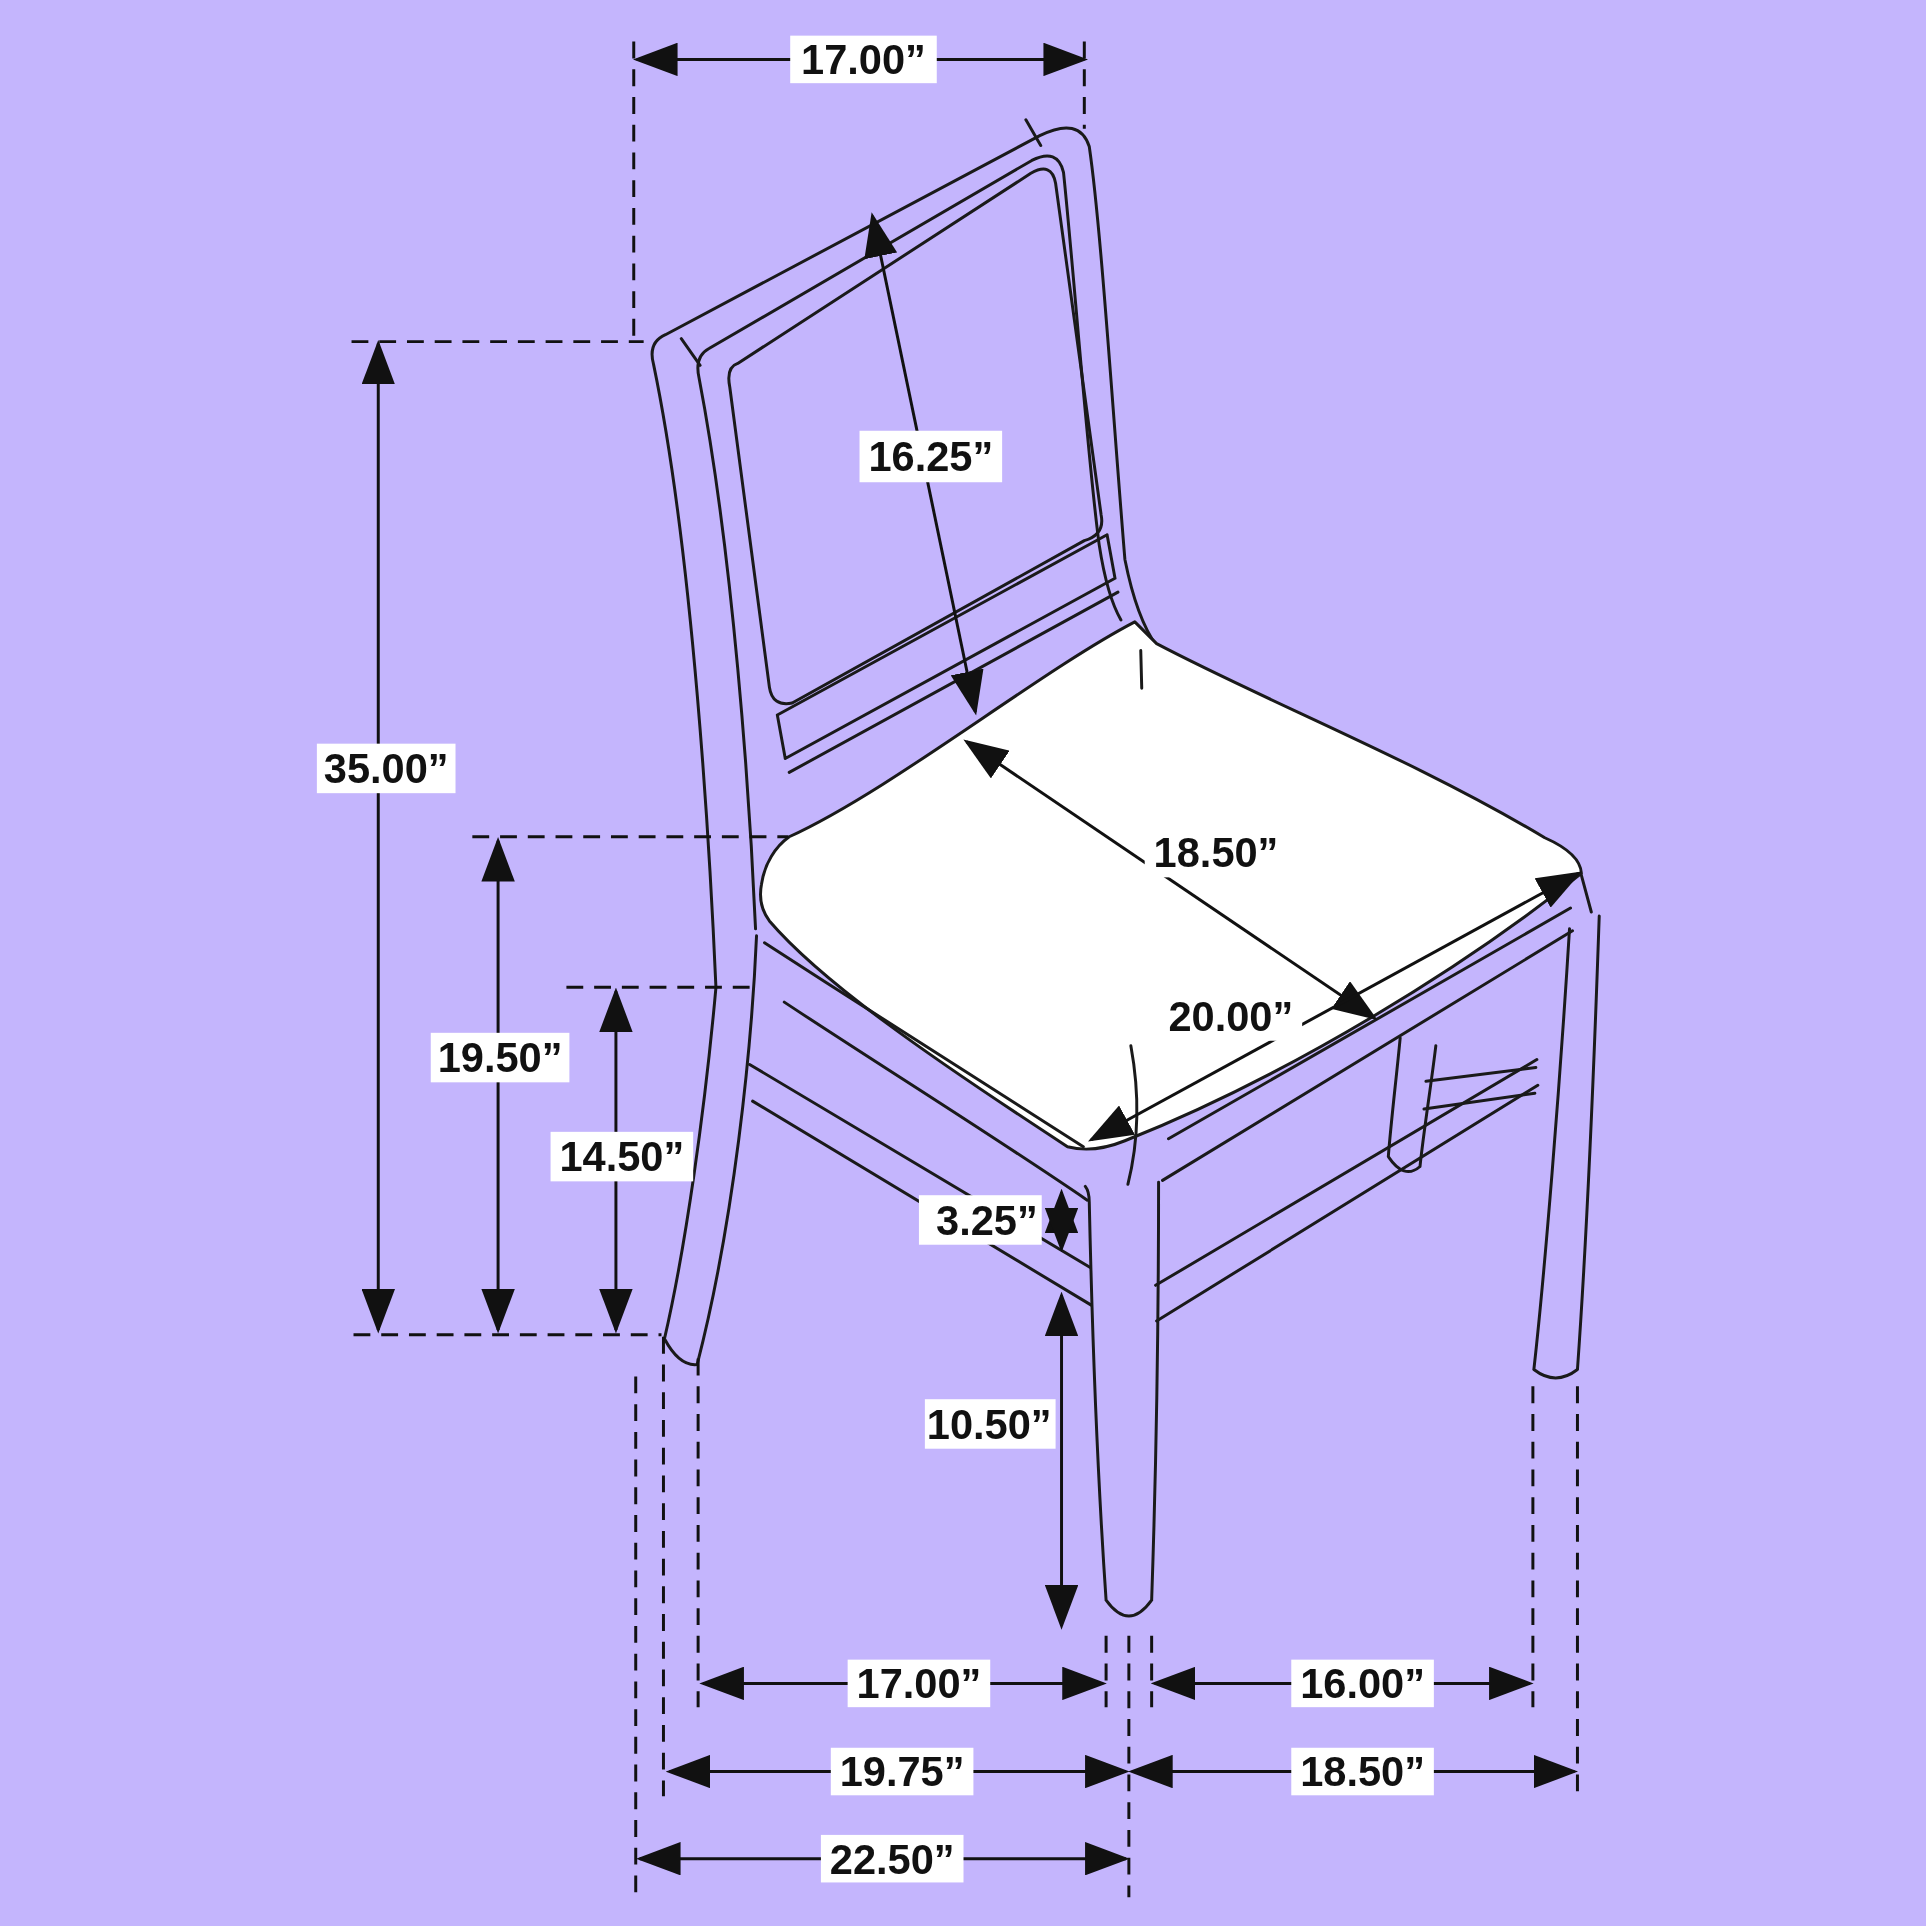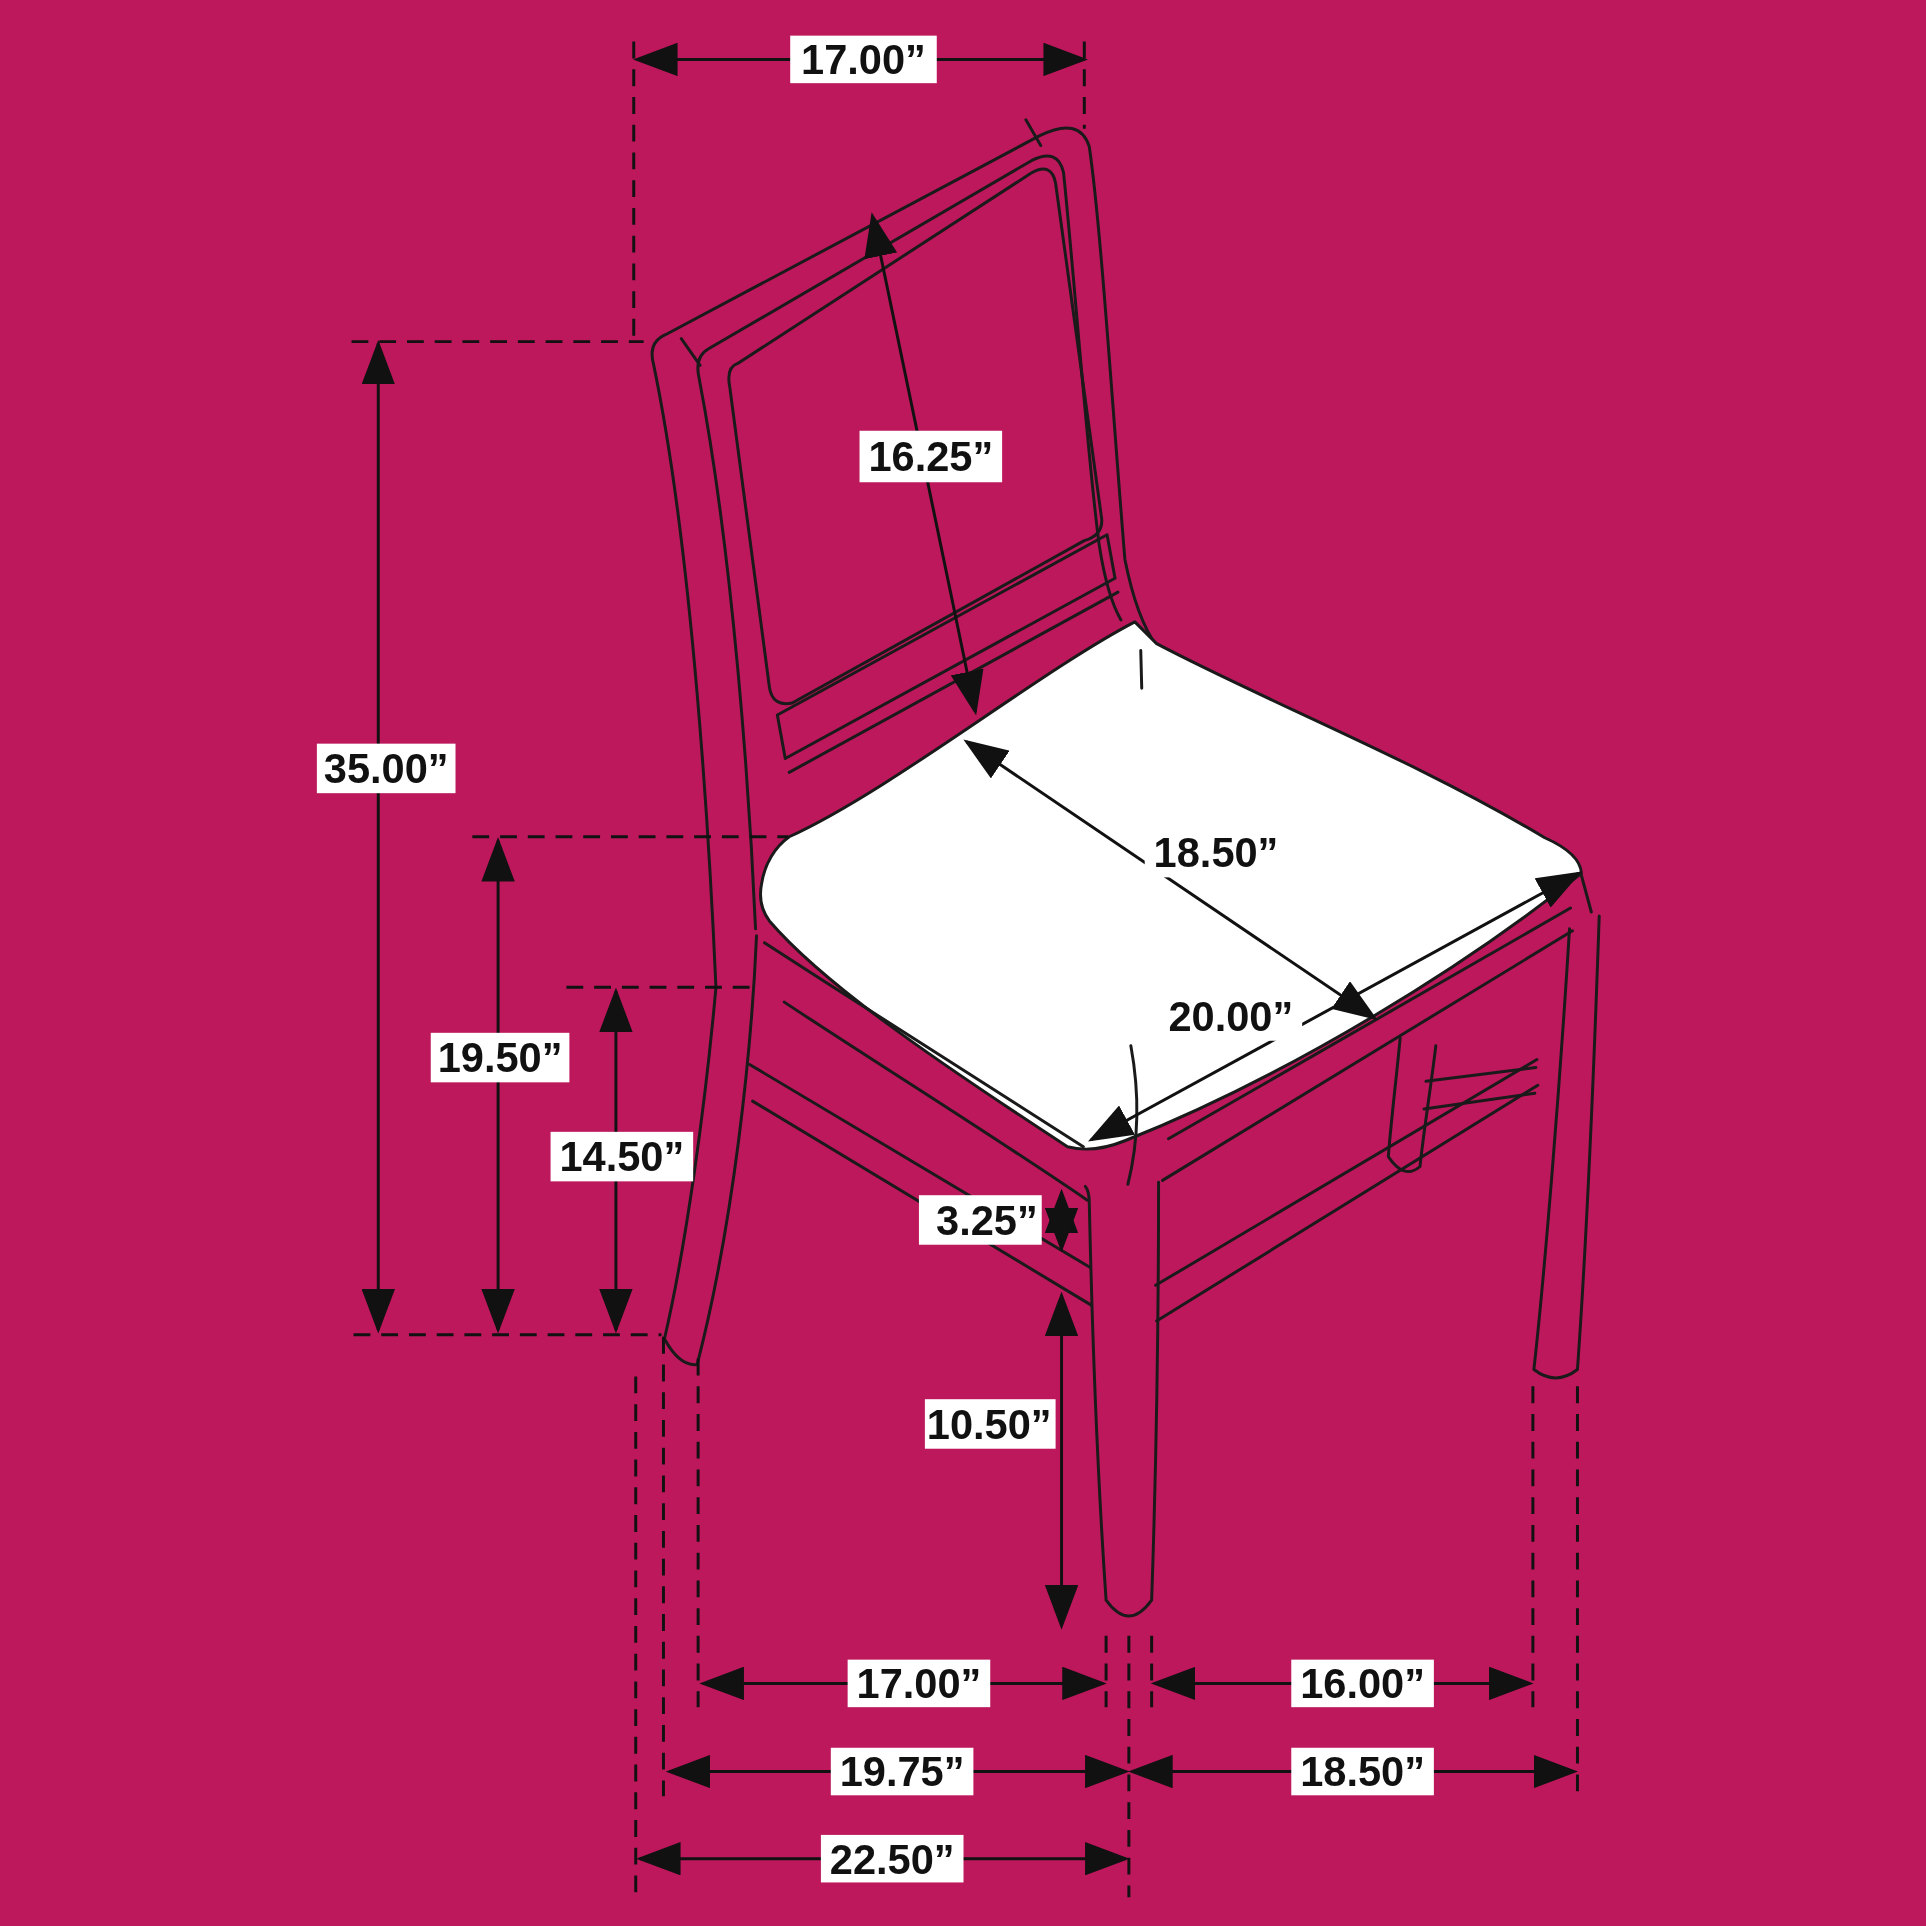--- a/index.html
+++ b/index.html
@@ -4,21 +4,21 @@
 <style>
   html, body {
     margin: 0;
     padding: 0;
     background: #ffffff;
   }
   .stage {
     position: relative;
     width: 1927px;
     height: 1927px;
-    background: #be185d;
+    background: #c4b5fd;
     font-family: "Liberation Sans", sans-serif;
   }
   svg { display: block; }
   .art {
     stroke: #1a1a1a;
     stroke-width: 3;
     fill: none;
     stroke-linecap: round;
     stroke-linejoin: round;
   }

